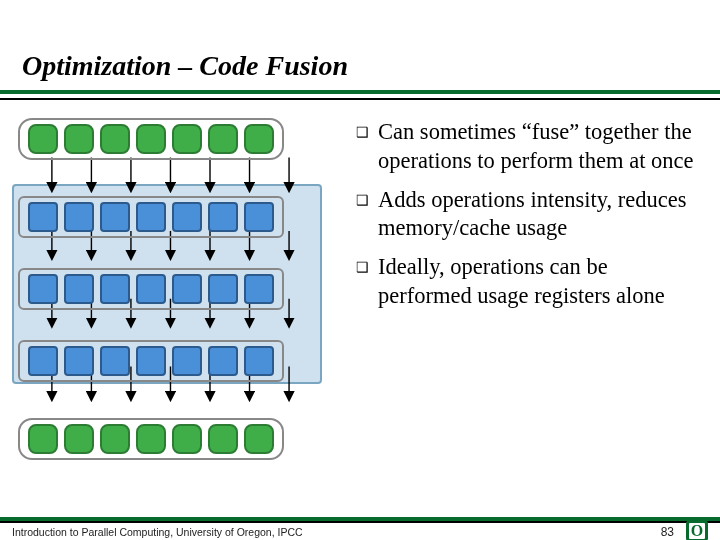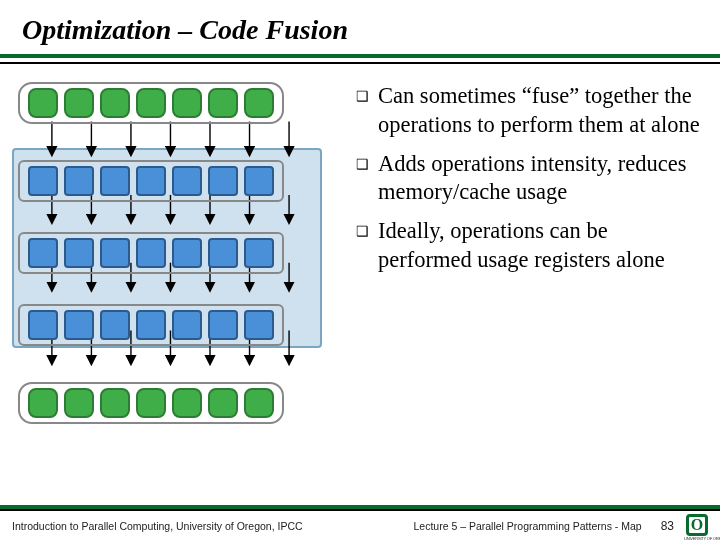--- a/index.html
+++ b/index.html
@@ -1,34 +1,34 @@
 <!DOCTYPE html>
 <html><head>
 <meta charset="utf-8">
 <style>
   * { margin: 0; padding: 0; box-sizing: border-box; }
   html, body { width: 720px; height: 540px; font-family: Georgia, 'Times New Roman', serif; background: #fff; overflow: hidden; }
   .slide { width: 720px; height: 540px; position: relative; display: flex; flex-direction: column; }
-  .title { font-style: italic; font-weight: bold; font-size: 28px; padding: 14px 12px 8px 22px; color: #000; }
+  .title { font-style: italic; font-weight: bold; font-size: 28px; padding: 14px 12px 8px 22px; color: #000; margin-top: 36px; }
   .hr-top { height: 2px; background: #000; margin: 4px 0 0 0; }
   .hr-accent { height: 4px; background: #086b2e; }
   .content { flex: 1; display: flex; padding: 18px 18px 0 18px; gap: 18px; }
   .diagram { width: 320px; height: 320px; position: relative; flex-shrink: 0; }
   .row { position: absolute; display: flex; gap: 0; border: 2px solid #888; border-radius: 14px; padding: 4px 5px; background: transparent; }
   .row.green .cell { background: #3fae49; border: 2px solid #2d7c34; border-radius: 8px; }
   .row.blue { border-radius: 6px; }
   .row.blue .cell { background: #4a90d9; border: 2px solid #2d5a8c; border-radius: 4px; }
   .cell { width: 30px; height: 30px; margin: 0 3px; }
   .fuse-box { position: absolute; border: 2px solid #7aa6c2; background: #cfe0ee; border-radius: 4px; }
   .arrows { position: absolute; left: 0; top: 0; width: 100%; height: 100%; }
   .bullets { flex: 1; font-size: 22.5px; line-height: 1.28; }
   .bullets li { list-style: none; display: flex; margin-bottom: 10px; }
   .bullets .mark { width: 22px; flex-shrink: 0; font-family: Arial, sans-serif; font-size: 14px; padding-top: 6px; }
   .bullets .txt { flex: 1; }
-  .footer { height: 31px; border-top: 2px solid #000; position: relative; }
+  .footer { height: 19px; border-top: 2px solid #000; position: relative; }
   .footer-accent { height: 4px; background: #086b2e; position: absolute; top: -6px; left: 0; right: 0; }
   .footer-inner { display: flex; align-items: center; justify-content: space-between; height: 100%; padding: 0 10px 0 12px; font-family: Arial, sans-serif; font-size: 10.5px; color: #222; }
   .footer-left, .footer-right { display: flex; align-items: center; gap: 10px; }
   .pnum { font-size: 12px; padding-left: 9px; }
   .logo { width: 26px; height: 26px; position: relative; }
   .logo-o { width: 22px; height: 22px; border: 3px solid #086b2e; border-radius: 4px; background: #fff; position: absolute; top: 1px; left: 2px; display:flex; align-items:center; justify-content:center; font-weight:bold; color:#086b2e; font-size:16px; font-family: Georgia, serif;}
   .logo-sub { position:absolute; bottom:-2px; left:0; font-size:4px; color:#333; white-space:nowrap; letter-spacing:-0.2px;}
 </style>
 </head>
 <body>
@@ -118,41 +118,40 @@
           <div class="cell"></div>
           <div class="cell"></div>
           <div class="cell"></div>
           <div class="cell"></div>
           <div class="cell"></div>
         </div>
       </div>
     <ul class="bullets" id="bullets">
         <li>
           <span class="mark">❑</span>
-          <span class="txt">Can sometimes “fuse” together the operations to perform them at alone</span>
+          <span class="txt">Can sometimes “fuse” together the operations to perform them at once</span>
         </li>
         <li>
           <span class="mark">❑</span>
           <span class="txt">Adds operations intensity, reduces memory/cache usage</span>
         </li>
         <li>
           <span class="mark">❑</span>
           <span class="txt">Ideally, operations can be performed usage registers alone</span>
         </li>
       </ul>
   </div>
 
   <div class="footer">
     <div class="footer-accent"></div>
     <div class="footer-inner">
       <div class="footer-left">
         <span>Introduction to Parallel Computing, University of Oregon, IPCC</span>
       </div>
       <div class="footer-right">
-        <span>Lecture 5 – Parallel Programming Patterns - Map</span>
         <span class="pnum">83</span>
         <span class="logo">
           <span class="logo-o">O</span>
           <span class="logo-sub">UNIVERSITY OF OREGON</span>
         </span>
       </div>
     </div>
   </div>
 </div>
 

